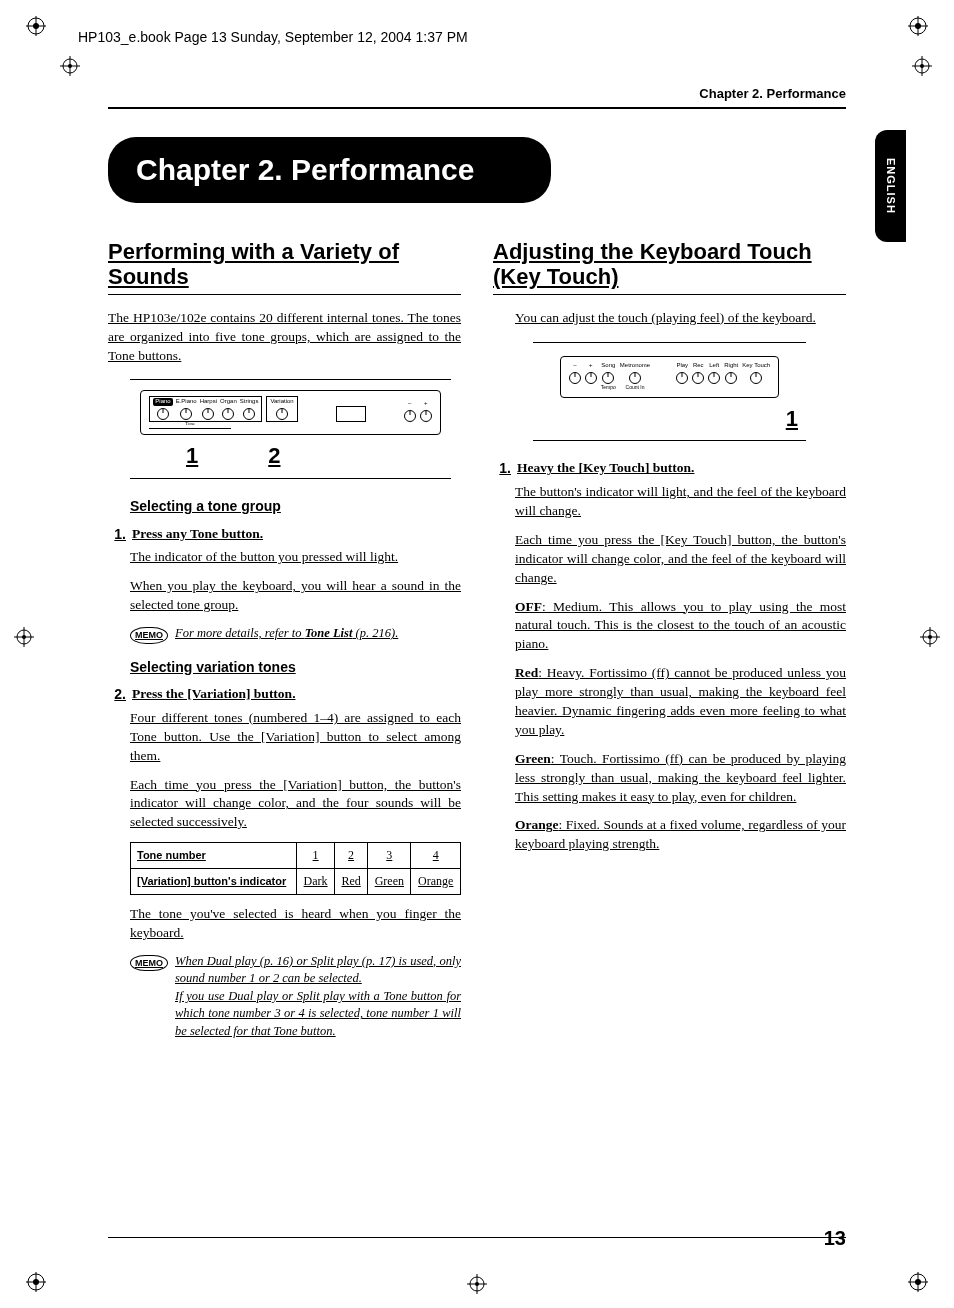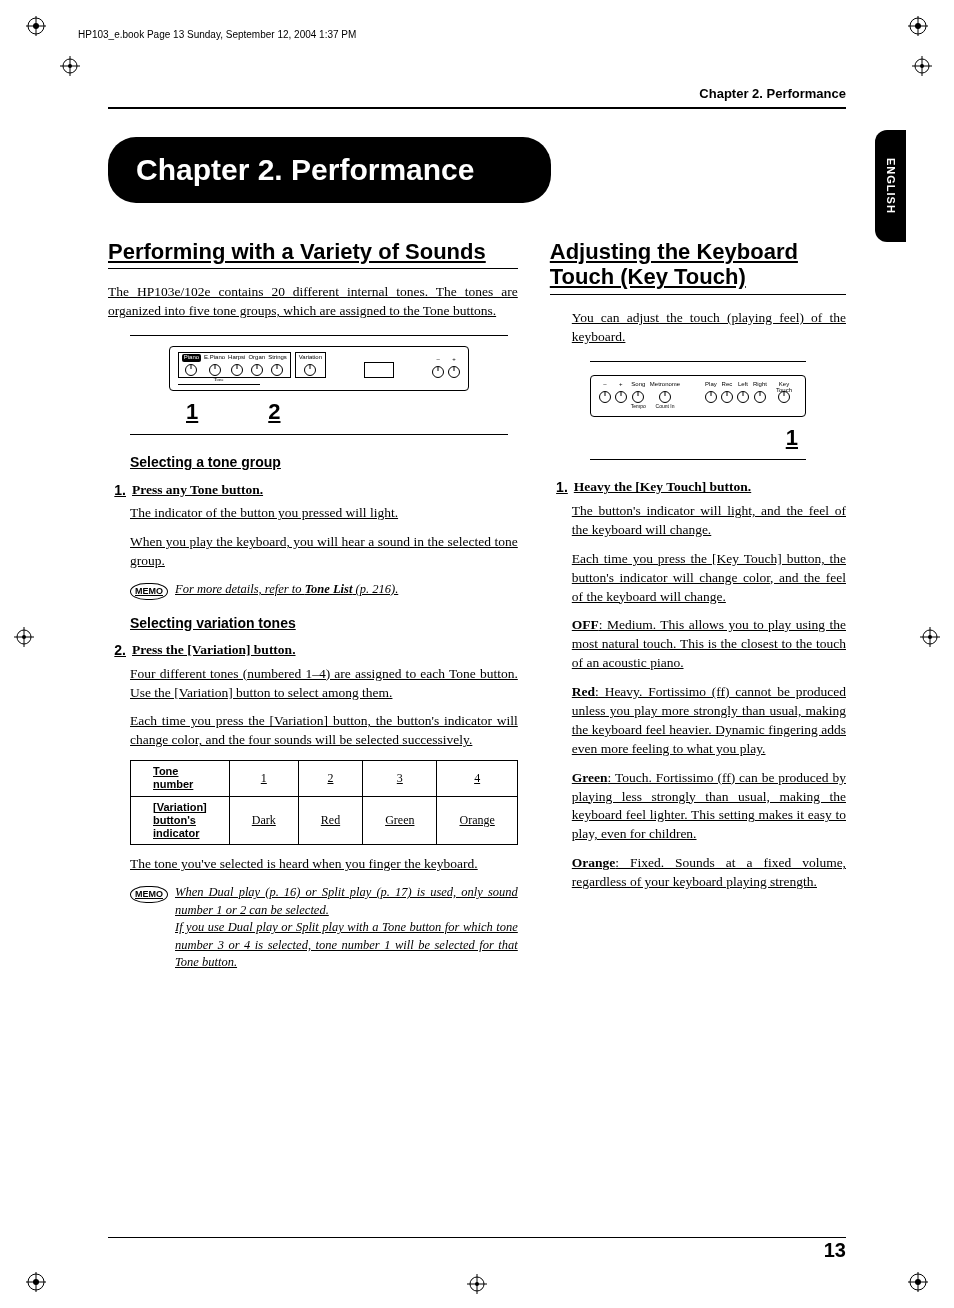--- a/index.html
+++ b/index.html
@@ -26,21 +26,21 @@
   .rm-ml { top: 627px; left: 14px; }
   .rm-mr { top: 627px; right: 14px; }
   .rm-mb { bottom: 14px; left: 467px; }
   .rm-mt { top: 56px; left: 60px; }
   .rm-mt2 { top: 56px; right: 22px; }
 
   .header-line {
     position: absolute;
     top: 28px;
     left: 78px;
-    font-size: 10px;
+    font-size: 14px;
     font-family: Arial, sans-serif;
     color: #000;
   }
 
   .page {
     position: absolute;
     top: 85px;
     left: 108px;
     right: 108px;
     bottom: 40px;
@@ -164,21 +164,21 @@
   .memo-text .bold-ital { font-weight:bold;margin-top:26px; }
 
   table.variation {
     border-collapse: collapse;
     margin: 8px 0 10px 22px;
     width: calc(100% - 22px);
     font-size: 12px;
   }
   table.variation th, table.variation td {
     border: 1px solid #000;
-    padding: 4px 22px;
+    padding: 4px 6px;
     text-align: center;
   }
   table.variation th { font-family: Arial, sans-serif; font-weight:bold; text-align:left; font-size:11px; line-height:1.2;}
   table.variation tr td:first-child, table.variation tr th:first-child { text-align:left; }
 
   .lang-tab {
     position: absolute;
     right: 48px;
     top: 130px;
     background: #000;
@@ -188,21 +188,21 @@
     font-family: Arial, sans-serif;
     font-weight: bold;
     font-size: 11px;
     writing-mode: vertical-rl;
     text-orientation: mixed;
     letter-spacing: 1px;
   }
 
   .page-number {
     position: absolute;
-    bottom: 4px;
+    bottom: 16px;
     right: 0;
     font-family: Arial, sans-serif;
     font-weight: bold;
     font-size: 20px;
   }
   .page-rule-bottom { position:absolute; bottom:30px; left:0; right:0; border-top:1.5px solid #000;}
 
   .bold { font-weight: bold; }
 </style>
 </head>

